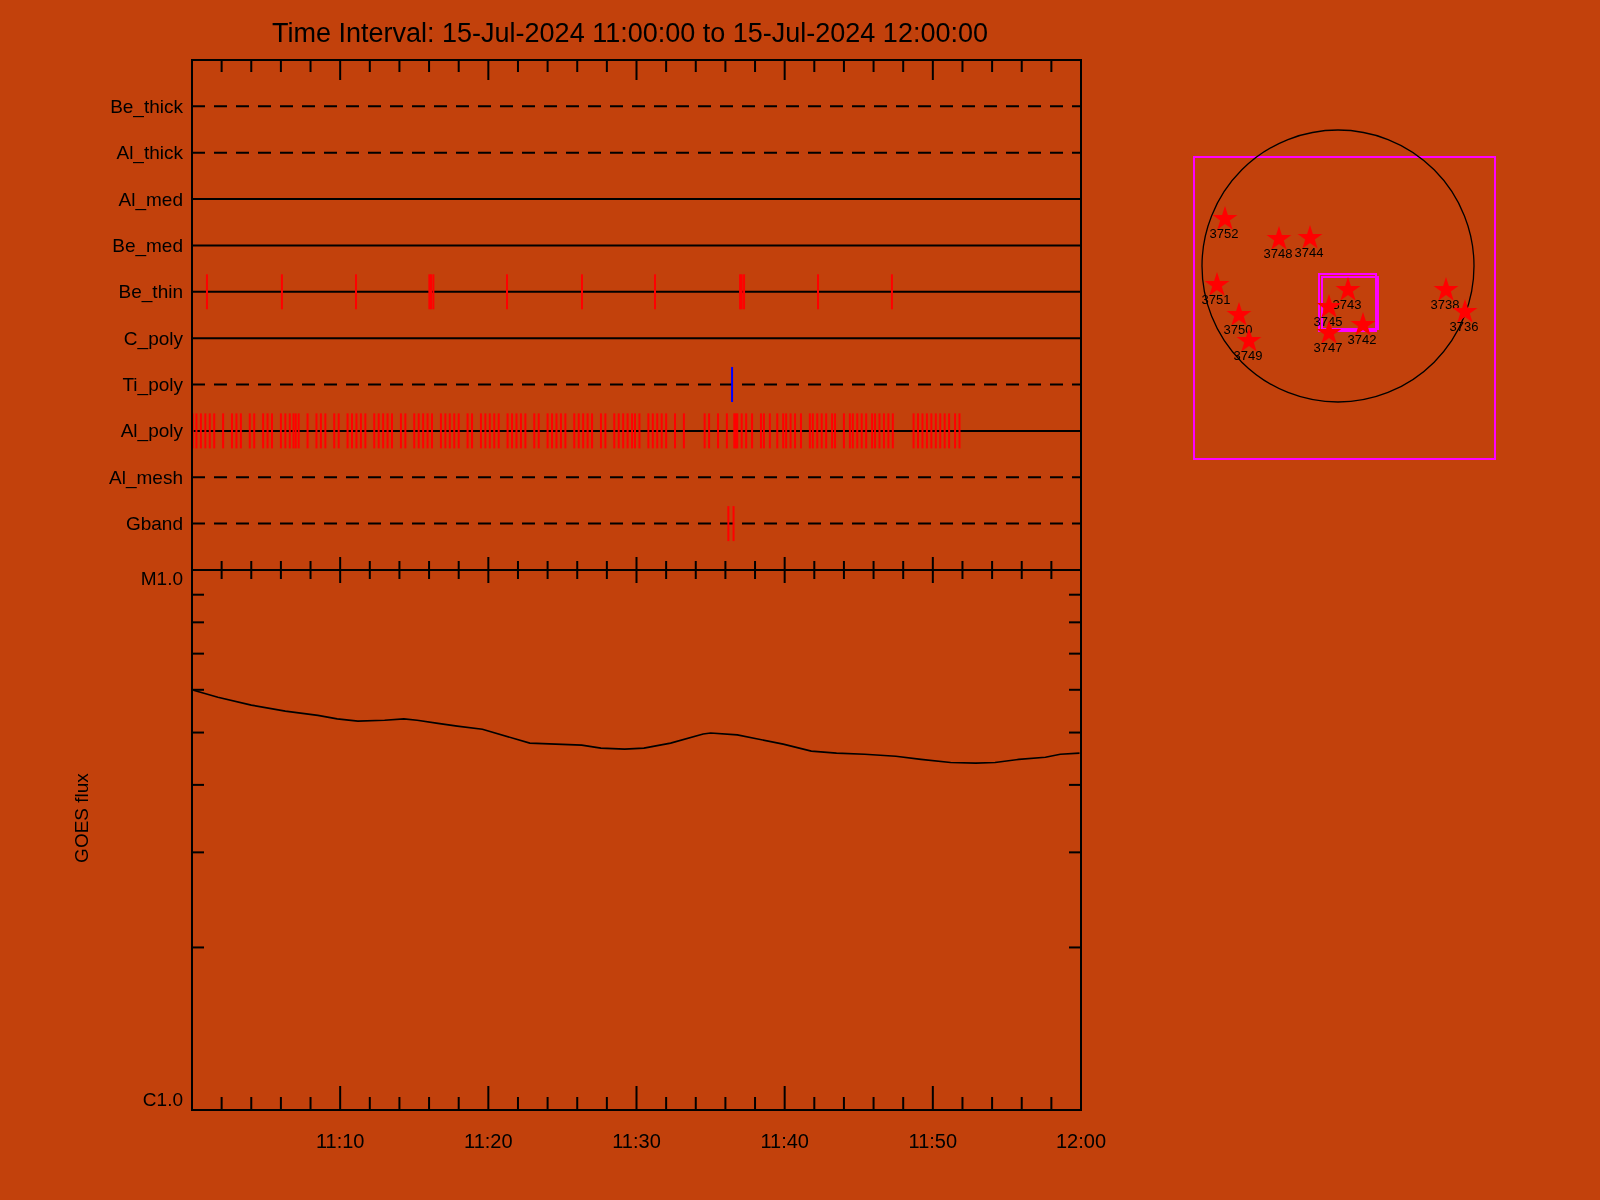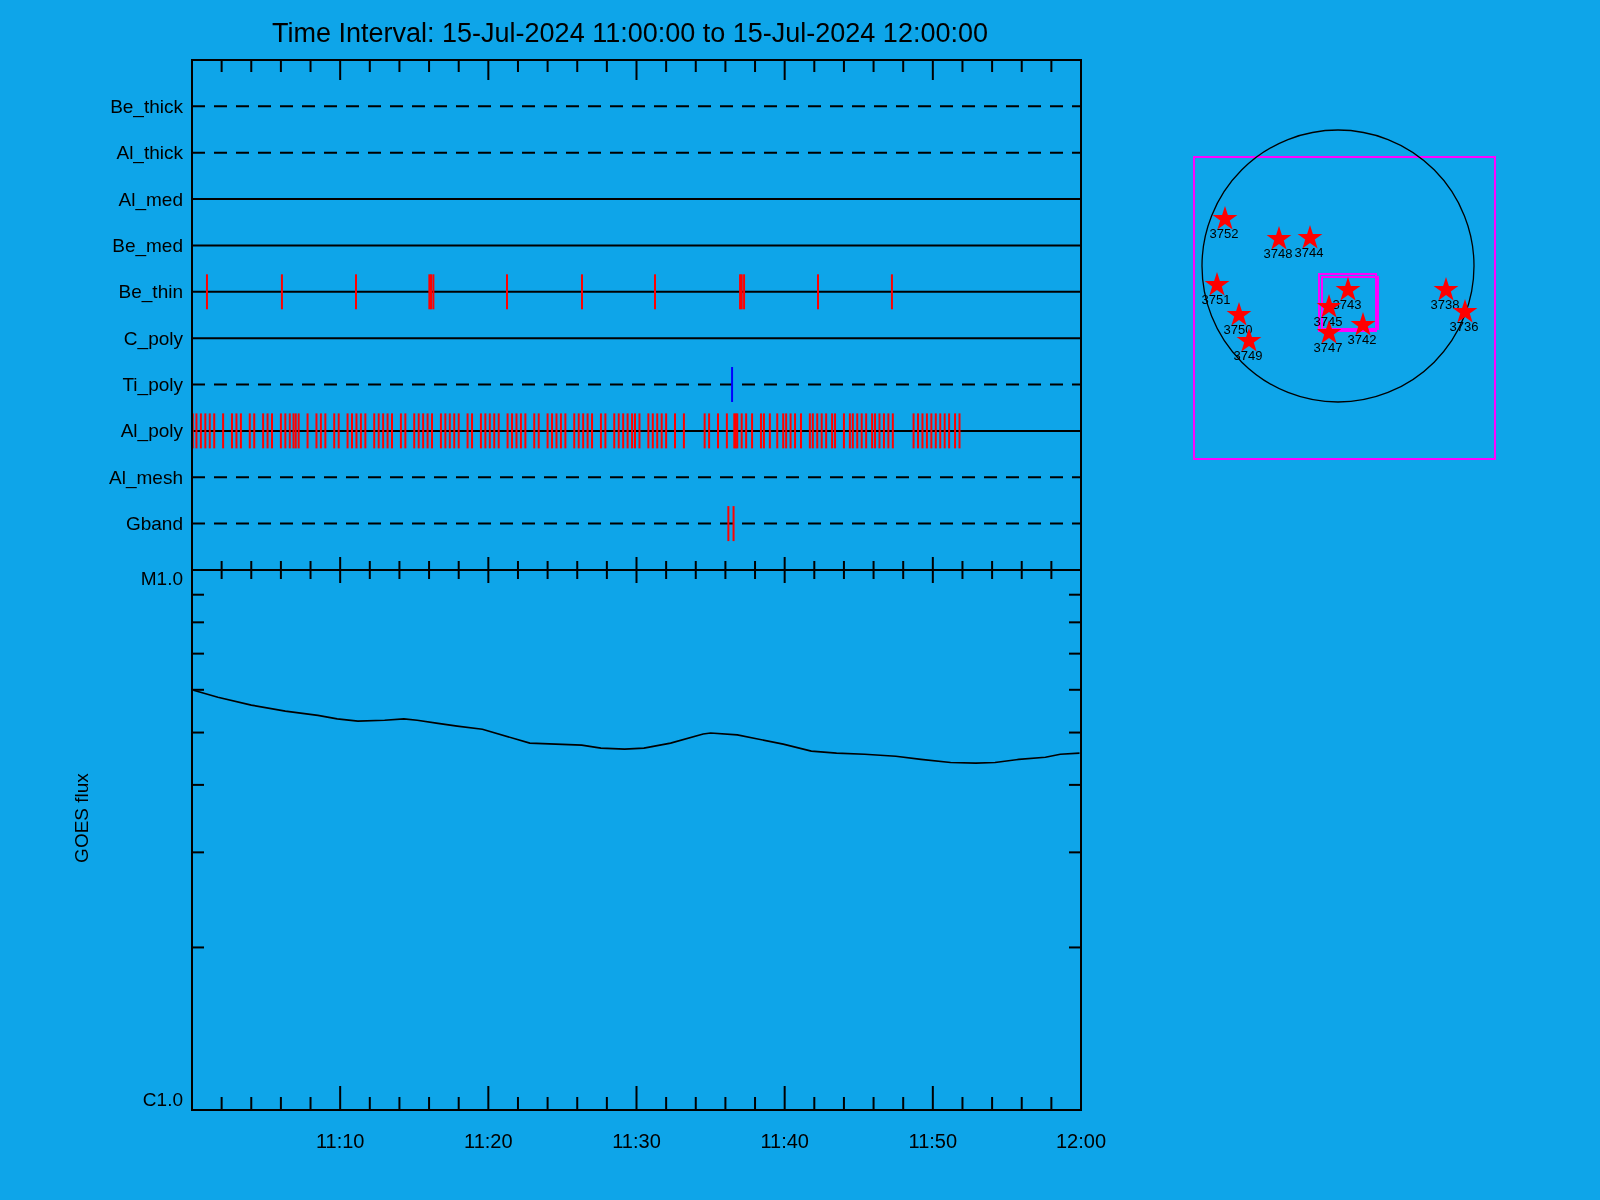--- a/index.html
+++ b/index.html
@@ -1,16 +1,16 @@
 <!DOCTYPE html>
 <html><head>
 <meta charset="utf-8">
 <style>
   html,body{margin:0;padding:0;background:#ffffff;}
-  .stage{position:relative;width:1600px;height:1200px;background:#0ea5e9;overflow:hidden;}
+  .stage{position:relative;width:1600px;height:1200px;background:#c2410c;overflow:hidden;}
   svg text{font-family:"Liberation Sans",sans-serif;fill:#000000;}
   .title{font-size:27px;}
   .rowlab{font-size:19px;}
   .ticklab{font-size:20px;}
   .axlab{font-size:19px;}
   .starlab{font-size:13px;}
   .frame{fill:none;stroke:#000000;stroke-width:2;}
 </style>
 </head>
 <body>

